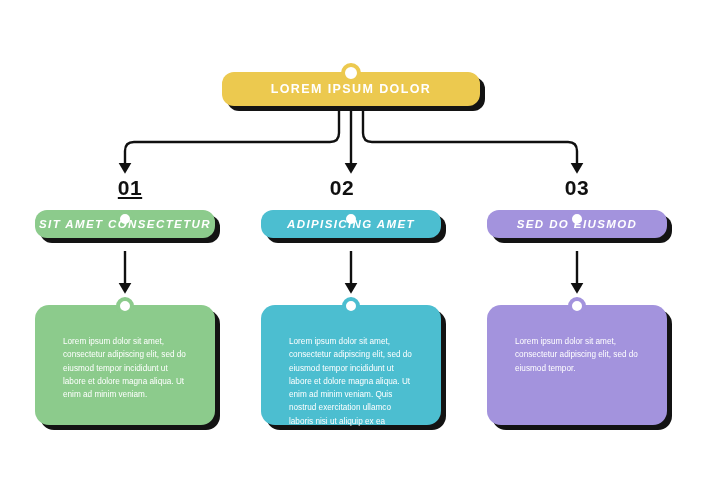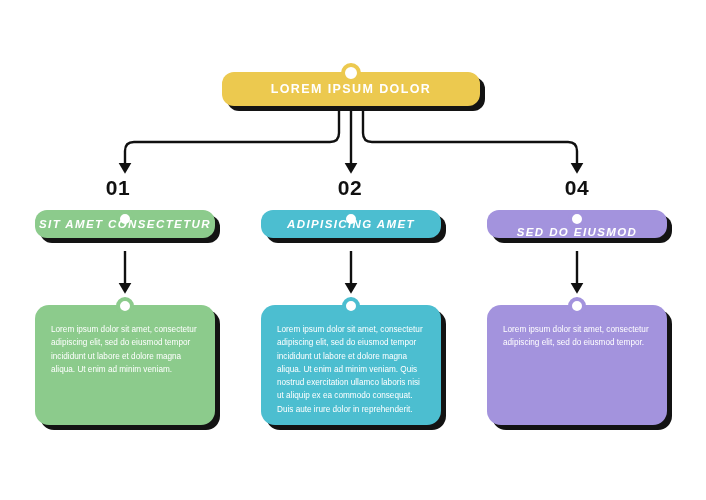--- a/index.html
+++ b/index.html
@@ -137,21 +137,21 @@
     z-index: 1;
   }
   .card .card-body {
     position: relative;
     z-index: 3;
     padding: 18px 16px 10px 16px;
     color: #ffffff;
     font-size: 8.2px;
     line-height: 1.62;
   }
-  .card .card-body p { margin: 0; }
+  .card .card-body p { margin: 12px; }
   .card .card-body p + p { margin-top: 9px; }
   .card-notch {
     top: 297px;
     width: 18px;
     height: 18px;
     border-width: 4px;
     border-style: solid;
   }
 </style>
 </head>
@@ -180,59 +180,59 @@
     </g>
   </svg>
 
   <div class="bar" id="header-bar">
     <div class="bar-shadow"></div>
     <div class="bar-face"></div>
     <span class="bar-label">LOREM IPSUM DOLOR</span>
   </div>
   <div class="notch" id="header-notch"></div>
 
-  <div class="step-number" style="left:88px; top:176px;">01</div>
+  <div class="step-number" style="left:100px; top:176px;text-decoration:underline;">01</div>
 
   <div class="bar tab-bar" style="left:35px; width:180px;">
     <div class="bar-shadow"></div>
     <div class="bar-face" style="background:#8ccb8c;"></div>
     <span class="bar-label">SIT AMET CONSECTETUR</span>
   </div>
   <div class="notch tab-notch" style="left:116px; border-color:#8ccb8c;"></div>
 
   <div class="card" style="left:35px; width:180px;">
     <div class="card-shadow"></div>
     <div class="card-face" style="background:#8ccb8c;"></div>
     <div class="card-body">
       <p>Lorem ipsum dolor sit amet, consectetur adipiscing elit, sed do eiusmod tempor incididunt ut labore et dolore magna aliqua. Ut enim ad minim veniam.</p>
     </div>
   </div>
   <div class="notch card-notch" style="left:116px; border-color:#8ccb8c;"></div>
 
-  <div class="step-number" style="left:320px; top:176px;">02</div>
+  <div class="step-number" style="left:312px; top:176px;">02</div>
 
   <div class="bar tab-bar" style="left:261px; width:180px;">
     <div class="bar-shadow"></div>
     <div class="bar-face" style="background:#4cbed0;"></div>
     <span class="bar-label">ADIPISICING AMET</span>
   </div>
   <div class="notch tab-notch" style="left:342px; border-color:#4cbed0;"></div>
 
   <div class="card" style="left:261px; width:180px;">
     <div class="card-shadow"></div>
     <div class="card-face" style="background:#4cbed0;"></div>
     <div class="card-body">
       <p>Lorem ipsum dolor sit amet, consectetur adipiscing elit, sed do eiusmod tempor incididunt ut labore et dolore magna aliqua. Ut enim ad minim veniam. Quis nostrud exercitation ullamco laboris nisi ut aliquip ex ea commodo consequat. Duis aute irure dolor in reprehenderit.</p>
     </div>
   </div>
   <div class="notch card-notch" style="left:342px; border-color:#4cbed0;"></div>
 
-  <div class="step-number" style="left:547px; top:176px;">04</div>
-
-  <div class="bar tab-bar" style="left:487px; width:180px;align-items:flex-end;">
+  <div class="step-number" style="left:547px; top:176px;">03</div>
+
+  <div class="bar tab-bar" style="left:487px; width:180px;">
     <div class="bar-shadow"></div>
     <div class="bar-face" style="background:#a393dd;"></div>
     <span class="bar-label">SED DO EIUSMOD</span>
   </div>
   <div class="notch tab-notch" style="left:568px; border-color:#a393dd;"></div>
 
   <div class="card" style="left:487px; width:180px;">
     <div class="card-shadow"></div>
     <div class="card-face" style="background:#a393dd;"></div>
     <div class="card-body">

